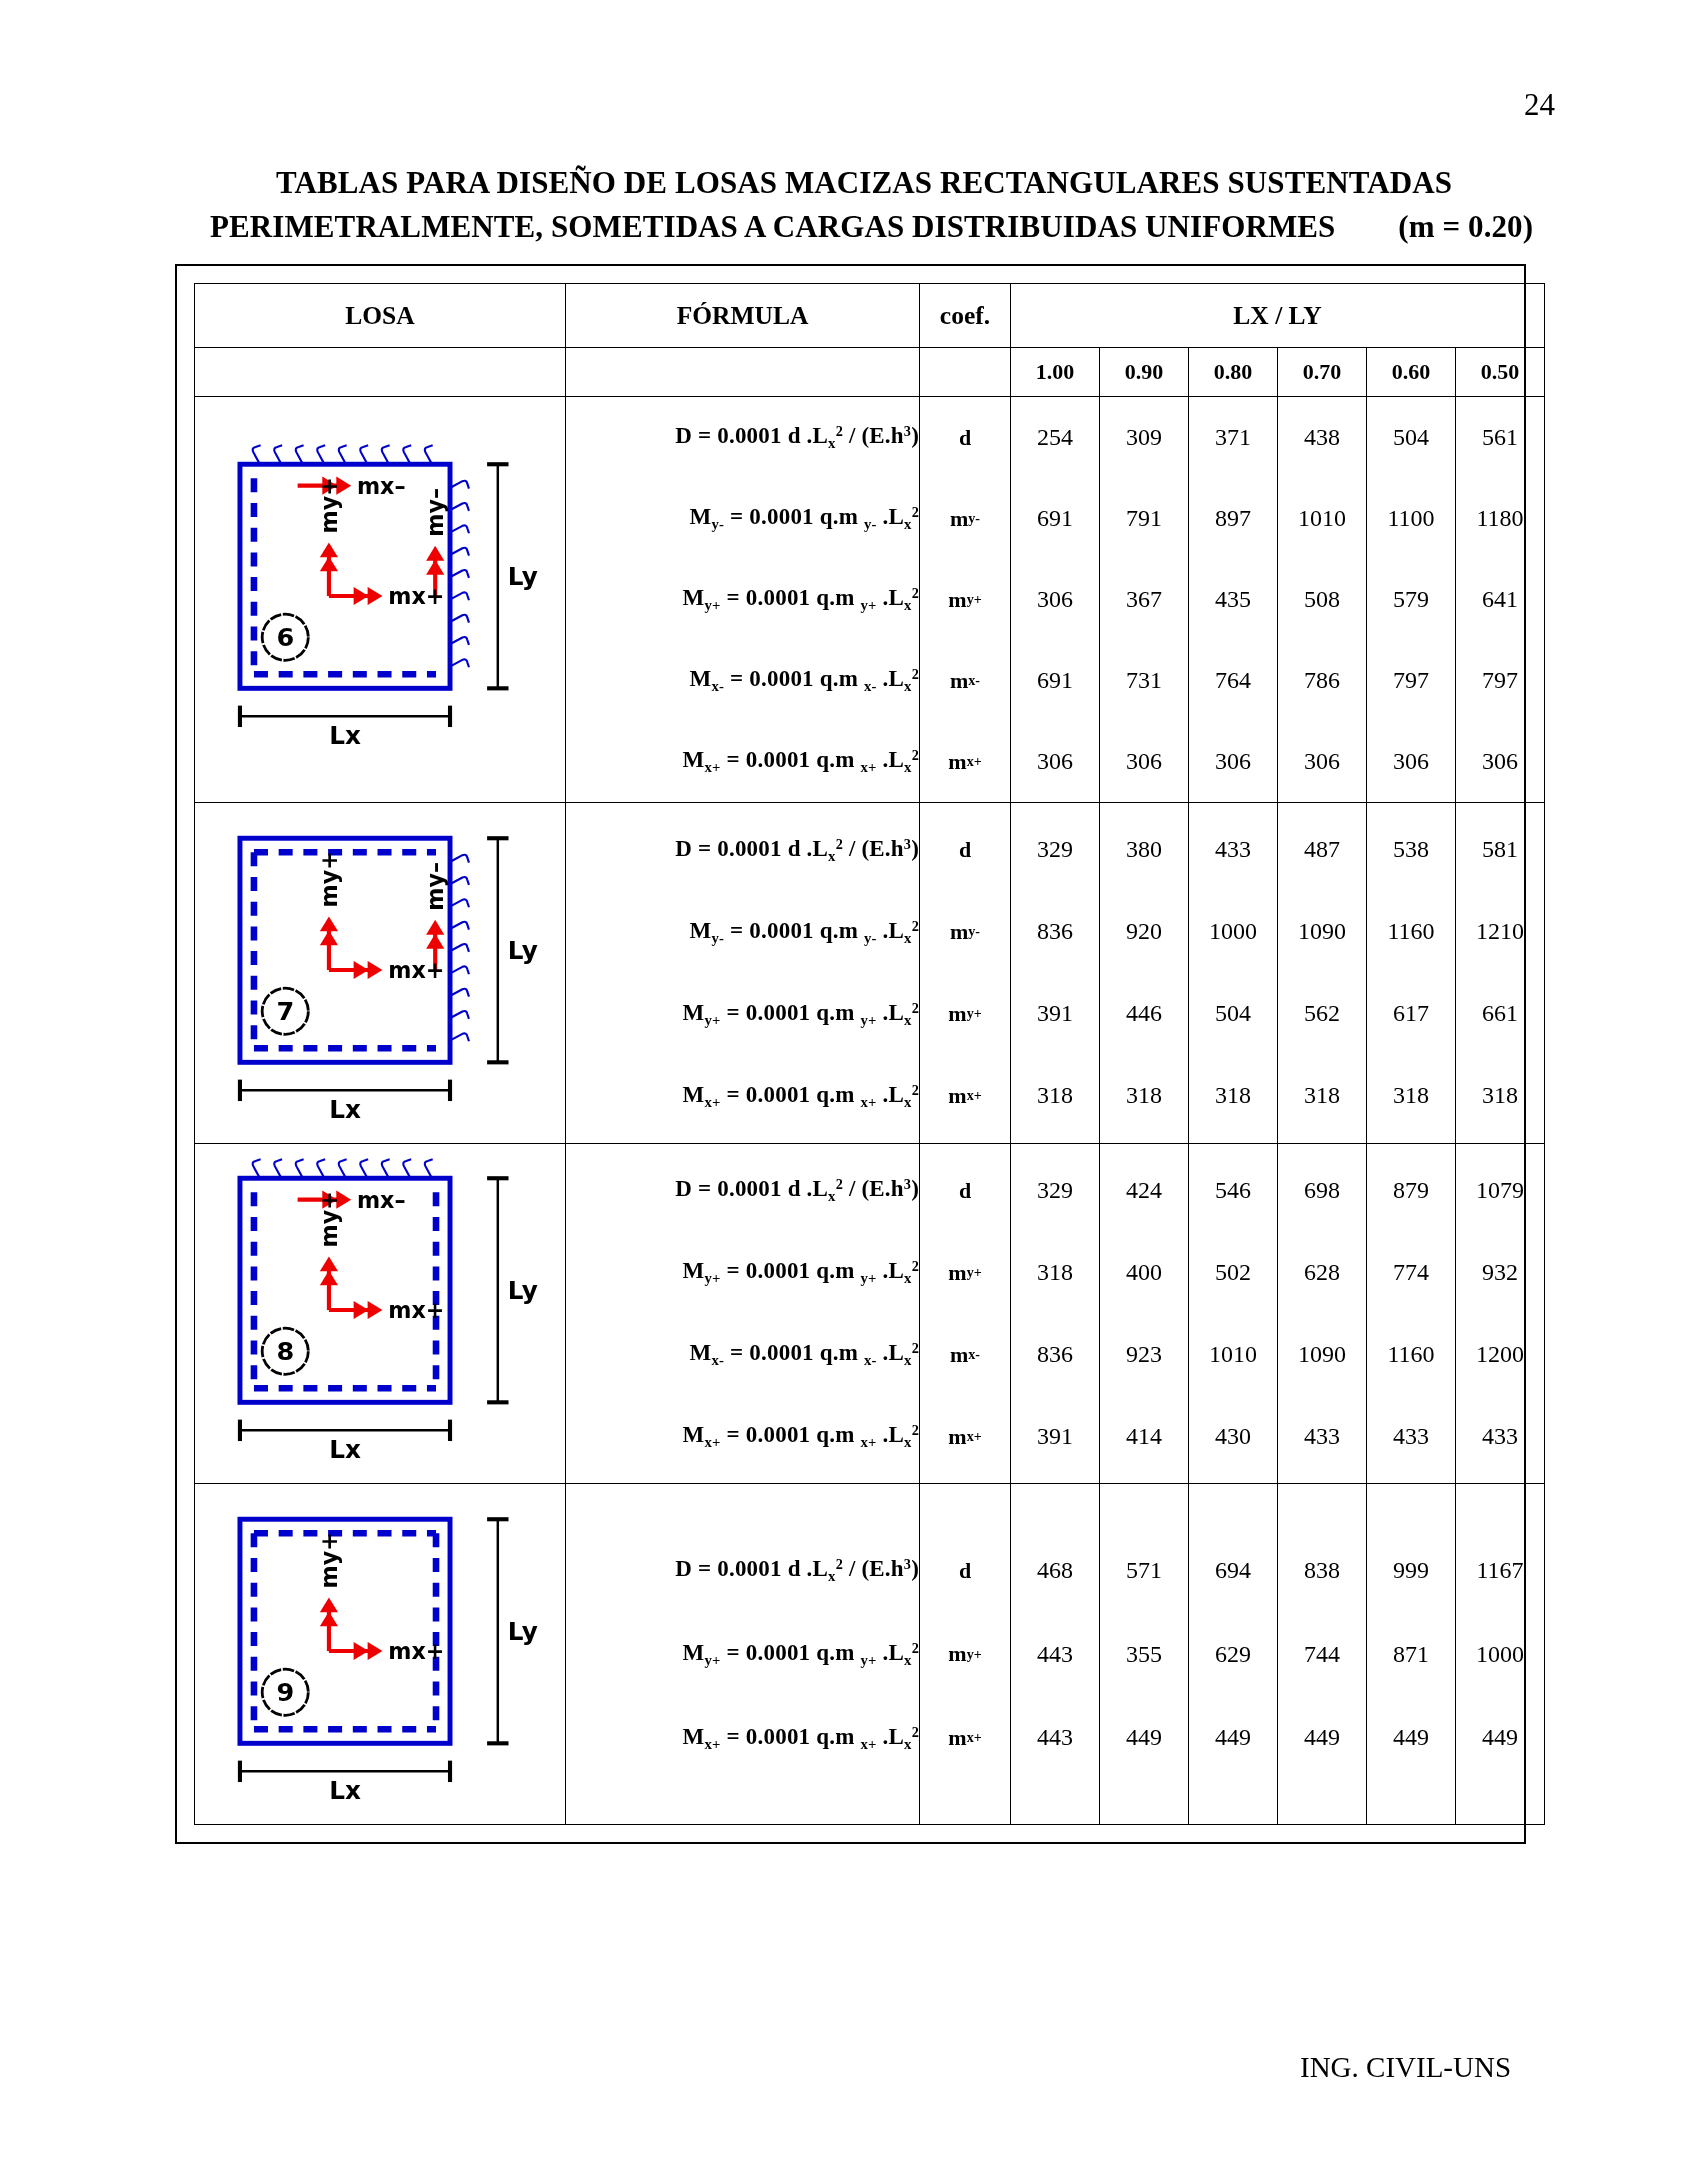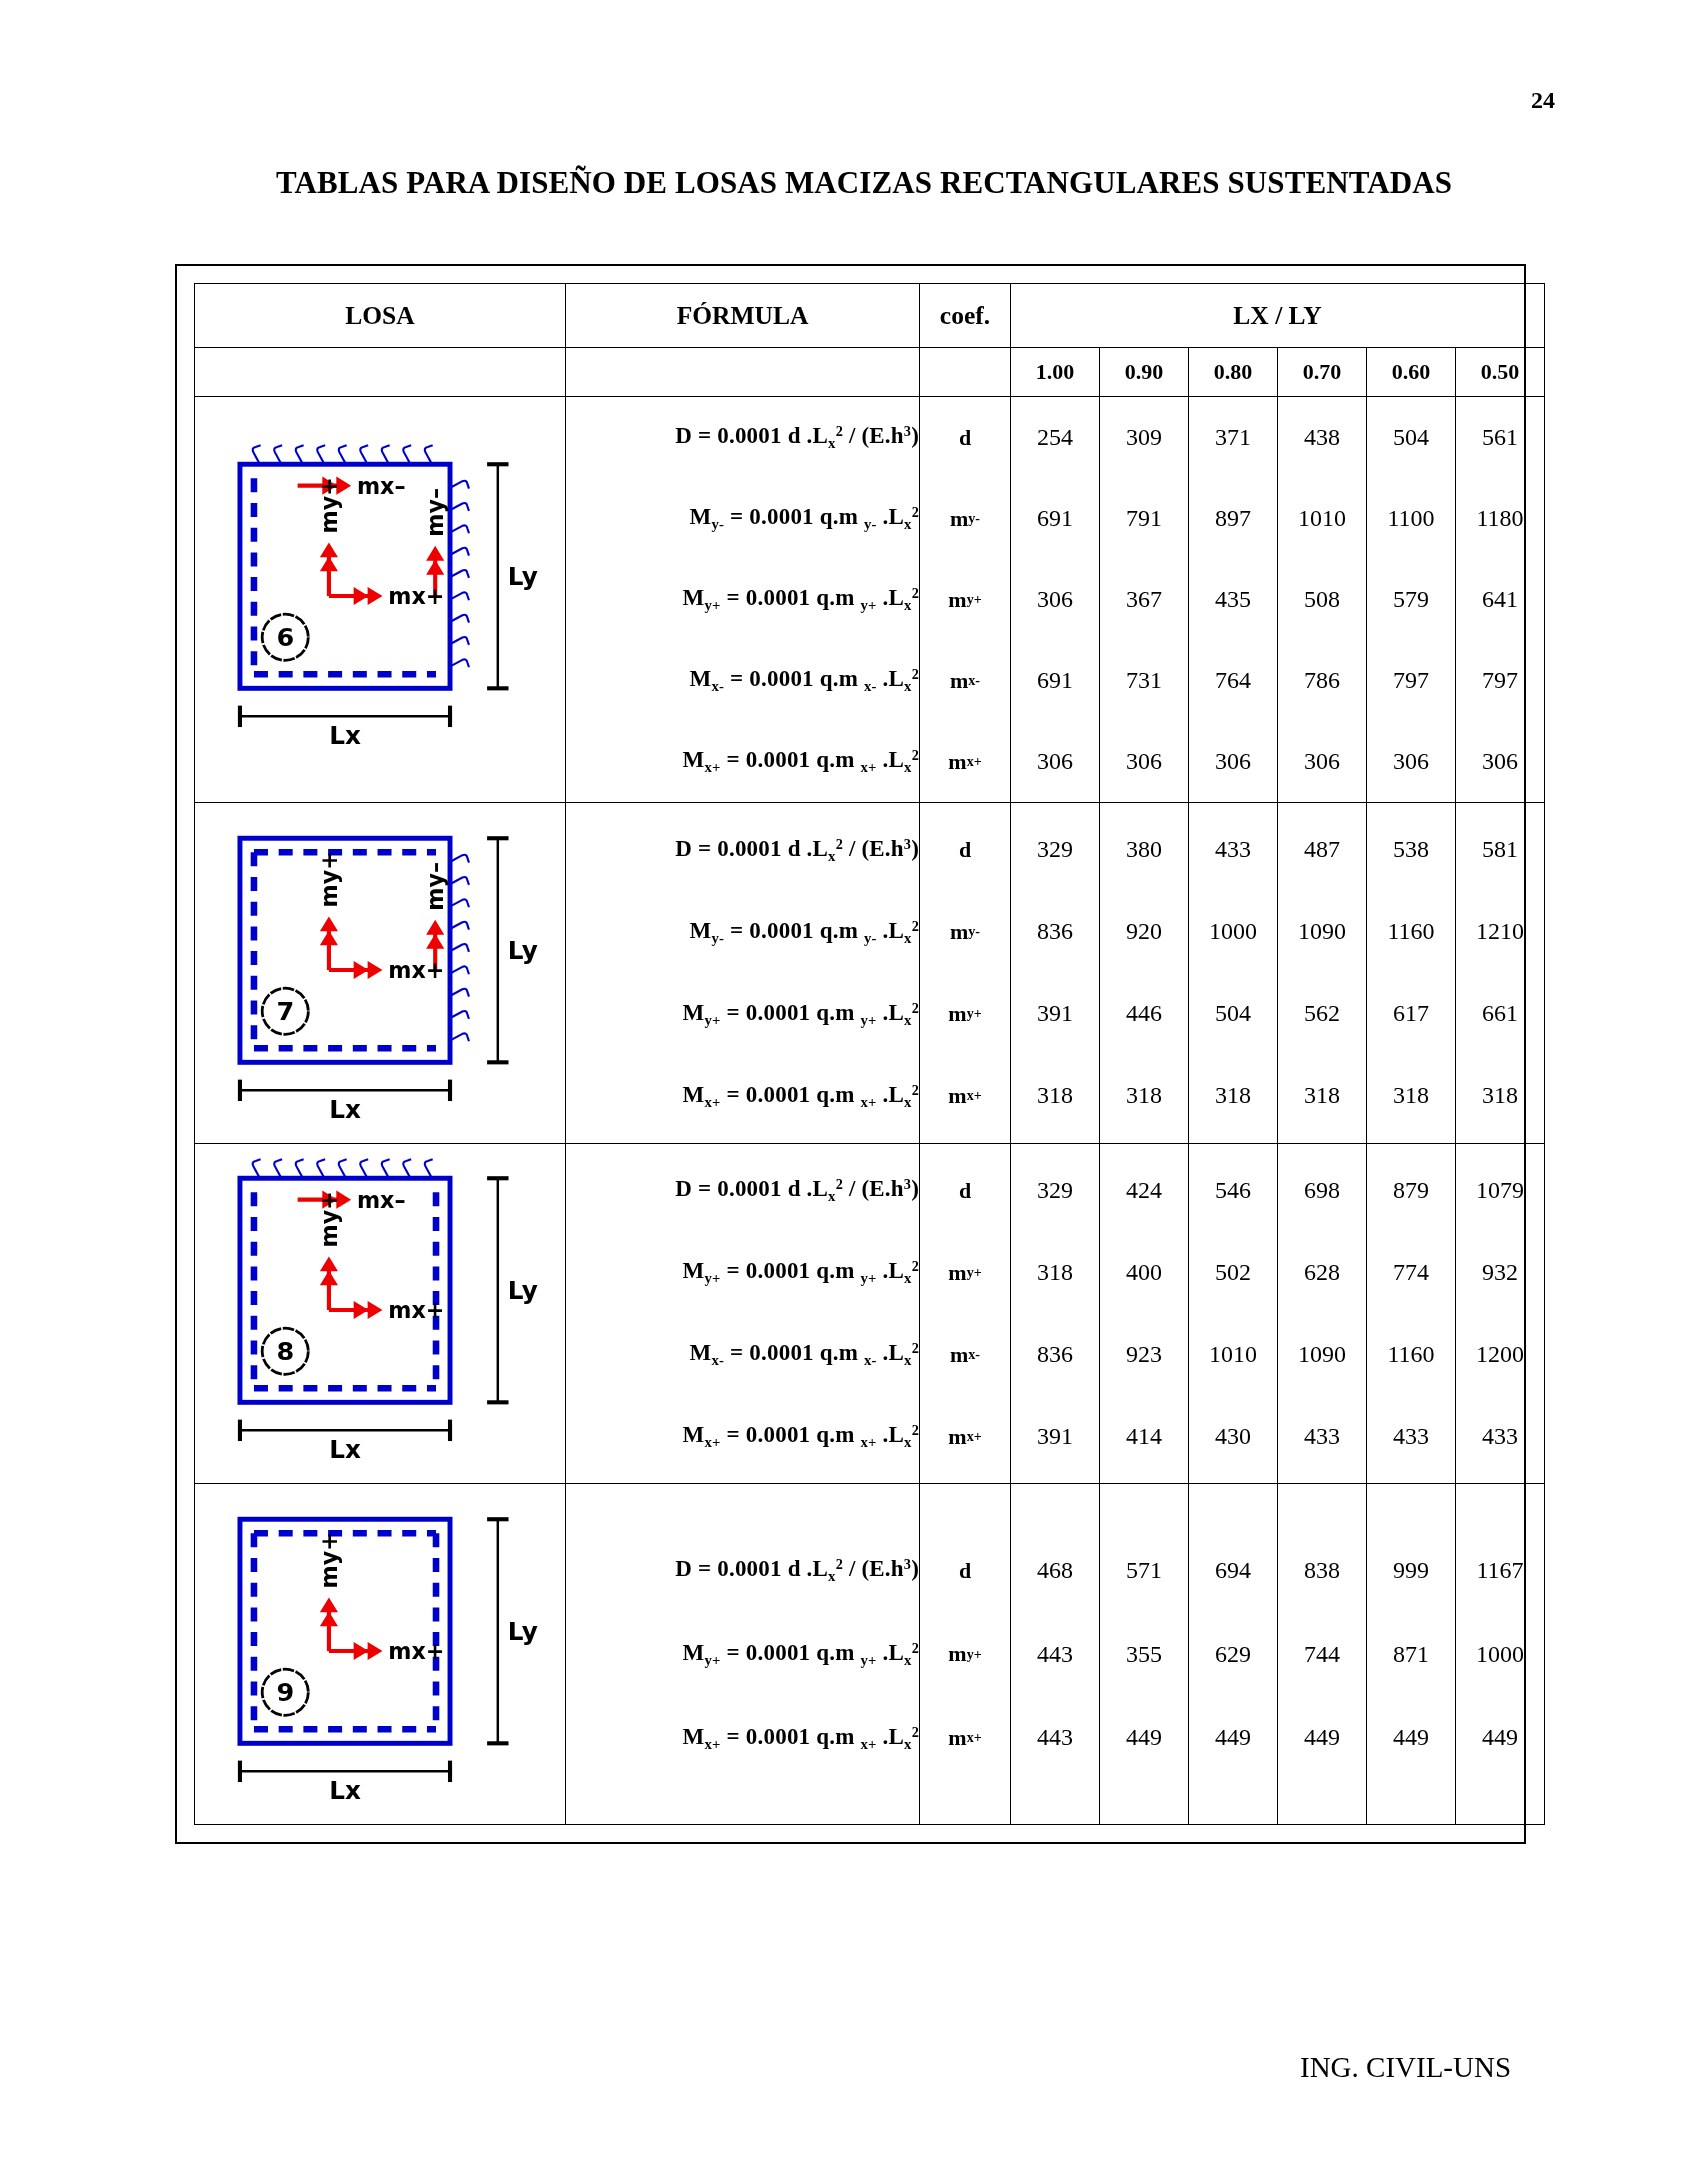--- a/index.html
+++ b/index.html
@@ -12,22 +12,22 @@
     color: #000000;
     position: relative;
     overflow: hidden;
   }
 
   
   .page-number {
     position: absolute;
     top: 87px;
     right: 132px;
-    font-size: 24px;
-    font-weight: 700;
+    font-size: 31px;
+    font-weight: 400;
   }
 
   
   .title-block {
     position: absolute;
     top: 161px;
     left: 210px;
     width: 1285px;
     font-weight: bold;
     font-size: 31px;
@@ -128,20 +128,21 @@
     font-size: 29px;
   }
 </style>
 </head>
 <body>
 
 <div class="page-number">24</div>
 
 <div class="title-block">
   <div class="title-line1">TABLAS PARA DISEÑO DE LOSAS MACIZAS RECTANGULARES SUSTENTADAS</div>
+  <div class="title-line2">PERIMETRALMENTE, SOMETIDAS A CARGAS DISTRIBUIDAS UNIFORMES        (m = 0.20)</div>
 </div>
 
 <div class="sheet">
   <table class="main">
     <colgroup>
       <col class="c-losa">
         <col class="c-form">
         <col class="c-coef">
       <col class="c-val">
         <col class="c-val">

